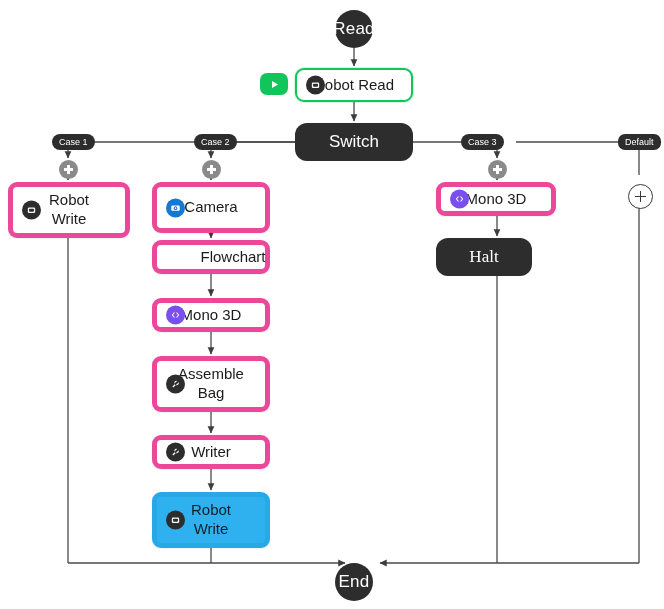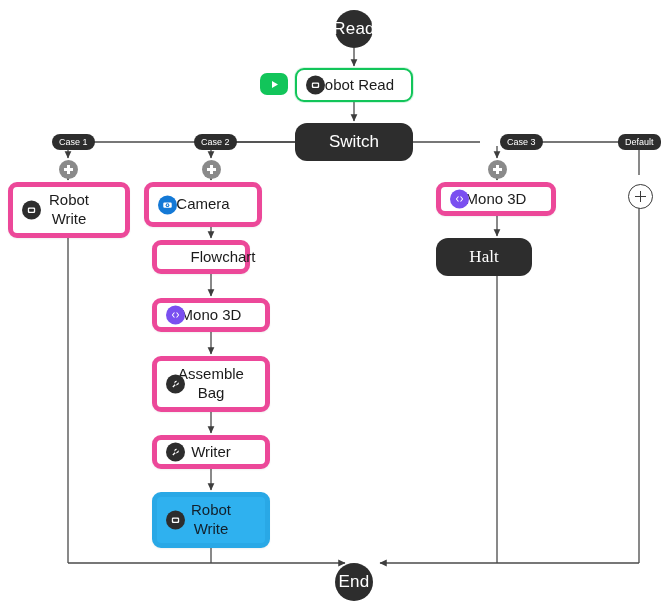--- a/index.html
+++ b/index.html
@@ -240,21 +240,21 @@
   <div class="dark-node" style="left:436px; top:238px; width:96px; height:38px;font-family:Liberation Serif, serif;">
     <span>Halt</span>
   </div>
 
   <div class="branch-pill" style="left:52px; top:134px;">
     <span>Case 1</span>
   </div>
   <div class="branch-pill" style="left:194px; top:134px;border-radius:8px;">
     <span>Case 2</span>
   </div>
-  <div class="branch-pill" style="left:500px; top:134px;">
+  <div class="branch-pill" style="left:461px; top:134px;">
     <span>Case 3</span>
   </div>
   <div class="branch-pill" style="left:618px; top:134px;border-radius:7px;">
     <span>Default</span>
   </div>
 
   <div class="add-btn" style="left:59px; top:160px;">
     <span class="plus-h"></span>
     <span class="plus-v"></span>
   </div>
@@ -285,32 +285,32 @@
     <span class="node-icon" style="background:#2d2d2d;">
       <svg width="11" height="11" viewBox="0 0 12 12">
         <rect x="2" y="3.2" width="8" height="6" rx="1.4" fill="#ffffff"></rect>
         <rect x="3.4" y="4.6" width="5.2" height="3.2" rx="0.6" fill="#2d2d2d"></rect>
       </svg>
     </span>
     <span class="card-label two-line">Robot
 Write</span>
   </div>
 
-  <div class="card" style="left:144px; top:182px; width:118px; height:45px;">
+  <div class="card" style="left:152px; top:182px; width:118px; height:51px;">
     <span class="node-icon" style="background:#1479d6;">
       <svg width="11" height="11" viewBox="0 0 12 12">
         <rect x="1.4" y="3.4" width="9.2" height="5.6" rx="1.2" fill="#ffffff"></rect>
         <circle cx="6" cy="6.2" r="2" fill="#1479d6"></circle>
         <circle cx="6" cy="6.2" r="0.9" fill="#ffffff"></circle>
       </svg>
     </span>
     <span class="card-label">Camera</span>
   </div>
 
-  <div class="card" style="left:152px; top:240px; width:98px; height:34px;padding-left:44px;">
+  <div class="card" style="left:152px; top:240px; width:118px; height:34px;padding-left:44px;">
     <span class="card-label">Flowchart</span>
   </div>
 
   <div class="card" style="left:152px; top:298px; width:118px; height:34px;">
     <span class="node-icon" style="background:#7a4ff0;">
       <svg width="11" height="11" viewBox="0 0 12 12">
         <path d="M4.6,3.6 L2.6,6 L4.6,8.4" stroke="#ffffff" stroke-width="1.1" fill="none" stroke-linecap="round" stroke-linejoin="round"></path>
         <path d="M7.4,3.6 L9.4,6 L7.4,8.4" stroke="#ffffff" stroke-width="1.1" fill="none" stroke-linecap="round" stroke-linejoin="round"></path>
       </svg>
     </span>

